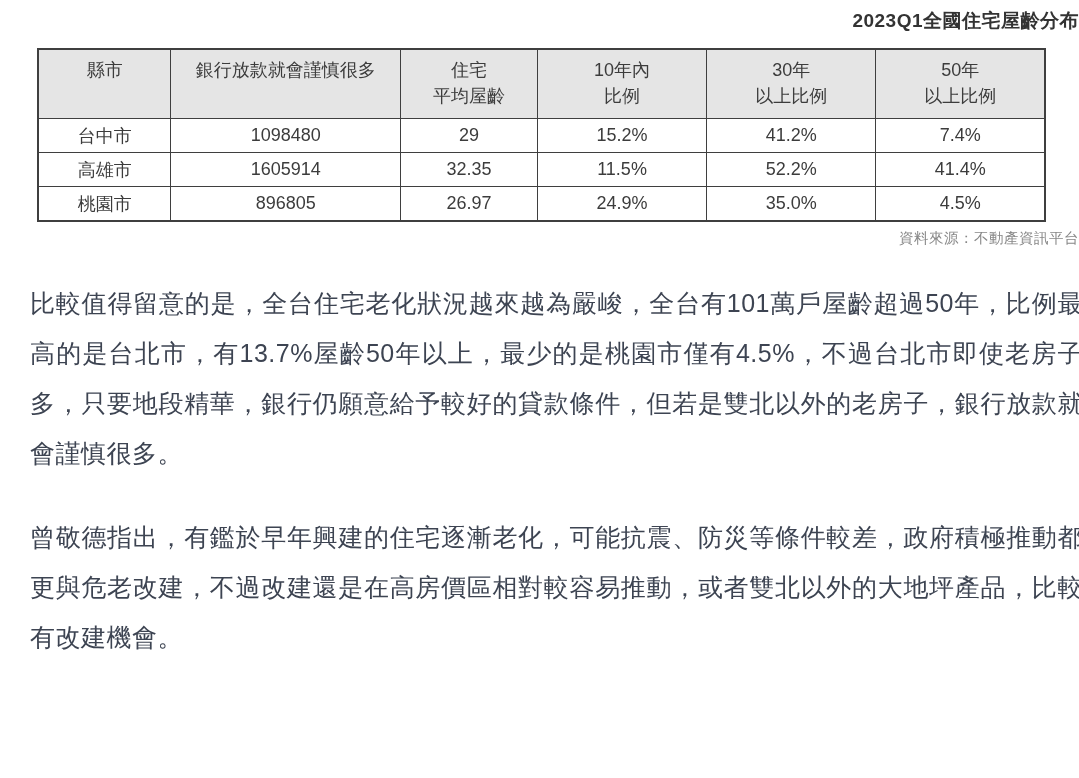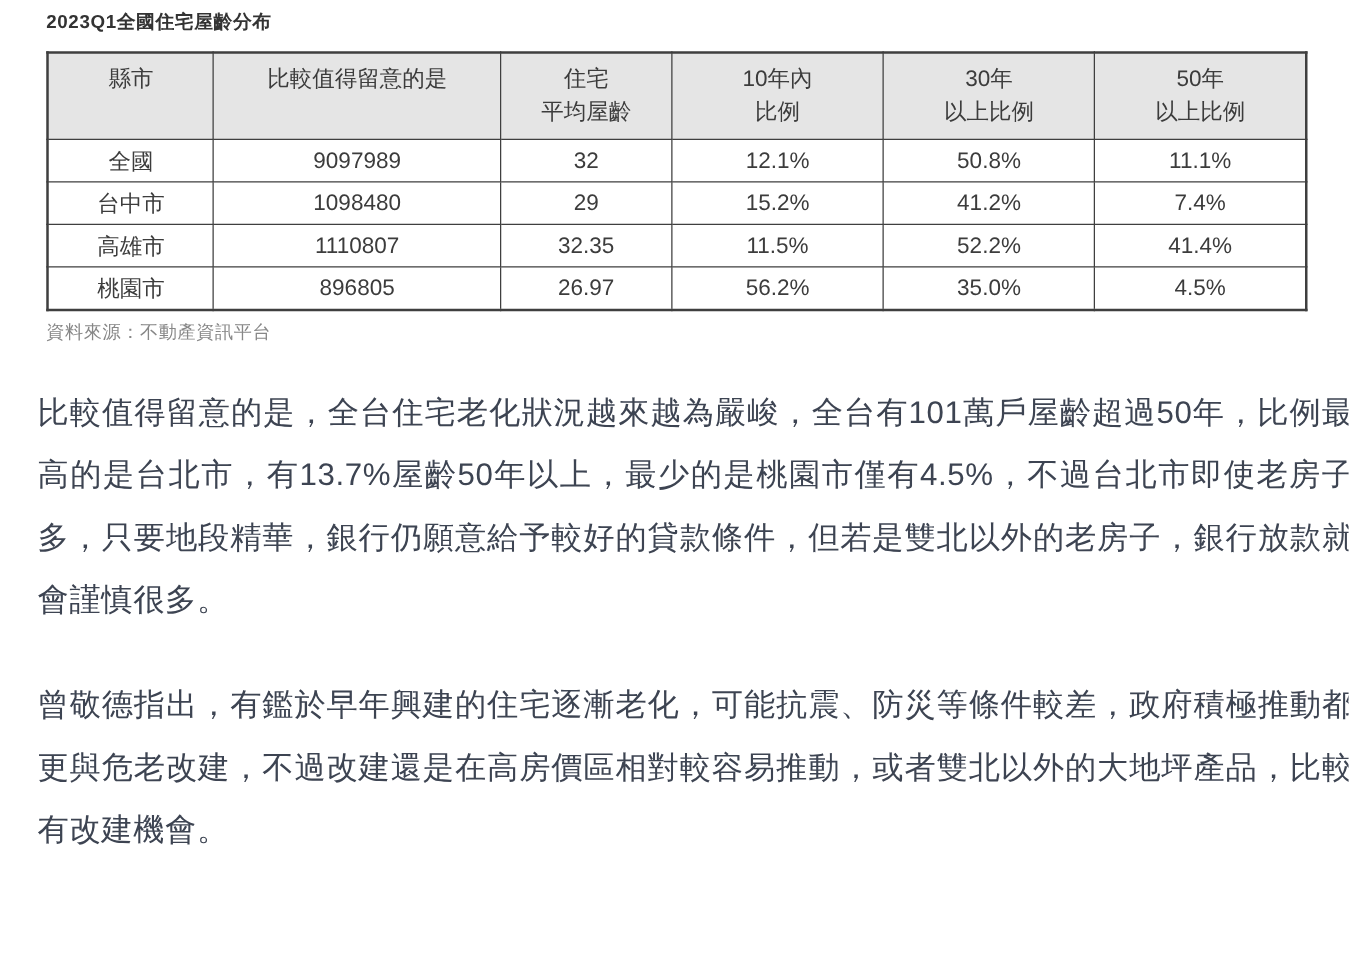--- a/index.html
+++ b/index.html
@@ -14,24 +14,25 @@
     min-height: 778px;
     background: #ffffff;
     overflow: hidden;
   }
   
   .figure-block {
     padding-top: 8px;
   }
   .figure-title {
     margin: 0 0 14px 37px;
-    font-size: 15px;
+    font-size: 19px;
     font-weight: bold;
     color: #333333;
     letter-spacing: 0.5px;
+    text-align: right;
   }
   table.data-table {
     border-collapse: collapse;
     table-layout: fixed;
     margin-left: 37px;
     width: 1009px;
     border: 2px solid #3f3f3f;
   }
   table.data-table th,
   table.data-table td {
@@ -61,20 +62,21 @@
   .col-count   { width: 22.8%; }
   .col-avg     { width: 13.6%; }
   .col-p10     { width: 16.8%; }
   .col-p30     { width: 16.8%; }
   .col-p50     { width: 16.8%; }
   .source-note {
     margin: 7px 0 0 37px;
     font-size: 14.5px;
     color: #878787;
     letter-spacing: 0.5px;
+    text-align: right;
   }
   
   .article {
     margin-top: 30px;
   }
   .article p {
     margin: 0 13px 0 30px;
     width: 1053px;
     font-size: 25px;
     line-height: 50px;
@@ -104,21 +106,21 @@
         <col class="col-p30">
         <col class="col-p50">
       </colgroup>
       <thead>
         <tr>
           <th>
             <span class="hline">縣市</span>
             <span class="hline"></span>
           </th>
           <th>
-            <span class="hline">比較值得留意的是</span>
+            <span class="hline">銀行放款就會謹慎很多</span>
             <span class="hline"></span>
           </th>
           <th>
             <span class="hline">住宅</span>
             <span class="hline">平均屋齡</span>
           </th>
           <th>
             <span class="hline">10年內</span>
             <span class="hline">比例</span>
           </th>
@@ -127,48 +129,40 @@
             <span class="hline">以上比例</span>
           </th>
           <th>
             <span class="hline">50年</span>
             <span class="hline">以上比例</span>
           </th>
         </tr>
       </thead>
       <tbody>
         <tr>
-          <td>全國</td>
-          <td>9097989</td>
-          <td>32</td>
-          <td>12.1%</td>
-          <td>50.8%</td>
-          <td>11.1%</td>
-        </tr>
-        <tr>
           <td>台中市</td>
           <td>1098480</td>
           <td>29</td>
           <td>15.2%</td>
           <td>41.2%</td>
           <td>7.4%</td>
         </tr>
         <tr>
           <td>高雄市</td>
-          <td>1110807</td>
+          <td>1605914</td>
           <td>32.35</td>
           <td>11.5%</td>
           <td>52.2%</td>
           <td>41.4%</td>
         </tr>
         <tr>
           <td>桃園市</td>
           <td>896805</td>
           <td>26.97</td>
-          <td>56.2%</td>
+          <td>24.9%</td>
           <td>35.0%</td>
           <td>4.5%</td>
         </tr>
       </tbody>
     </table>
 
     <div class="source-note">資料來源：不動產資訊平台</div>
   </div>
 
   <div class="article">

